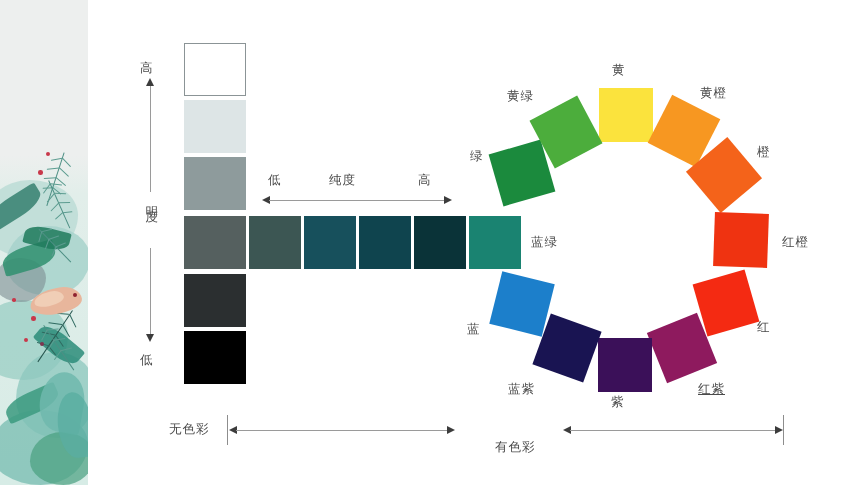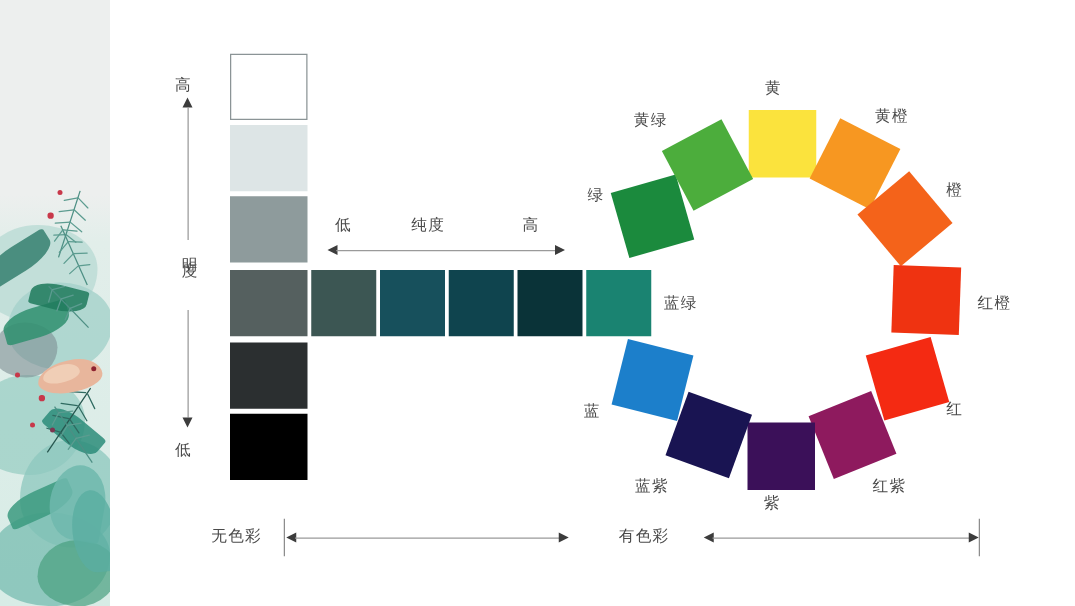--- a/index.html
+++ b/index.html
@@ -239,21 +239,21 @@
   <div class="wheel-sq" style="left:697px;top:148px;width:54px;height:54px;background:#f4631a;transform:rotate(50deg);"></div>
   <div class="cjk" style="left:757px;top:144px;">橙</div>
 
   <div class="wheel-sq" style="left:714px;top:213px;width:54px;height:54px;background:#ef3311;transform:rotate(2deg);"></div>
   <div class="cjk" style="left:782px;top:234px;">红橙</div>
 
   <div class="wheel-sq" style="left:699px;top:276px;width:54px;height:54px;background:#f42a12;transform:rotate(-16deg);"></div>
   <div class="cjk" style="left:757px;top:319px;">红</div>
 
   <div class="wheel-sq" style="left:655px;top:321px;width:54px;height:54px;background:#8e1a5e;transform:rotate(-22deg);"></div>
-  <div class="cjk" style="left:698px;top:381px;">红紫</div>
+  <div class="cjk" style="left:698px;top:381px;text-decoration:underline;">红紫</div>
 
   <div class="wheel-sq" style="left:598px;top:338px;width:54px;height:54px;background:#3b1059;transform:rotate(0deg);"></div>
   <div class="cjk" style="left:611px;top:394px;">紫</div>
 
   <div class="wheel-sq" style="left:540px;top:321px;width:54px;height:54px;background:#191452;transform:rotate(20deg);"></div>
   <div class="cjk" style="left:508px;top:381px;">蓝紫</div>
 
   <div class="wheel-sq" style="left:495px;top:277px;width:54px;height:54px;background:#1c7fcb;transform:rotate(14deg);"></div>
   <div class="cjk" style="left:467px;top:321px;">蓝</div>
 
@@ -264,19 +264,19 @@
 
   <div class="wheel-sq" style="left:539px;top:105px;width:54px;height:54px;background:#4cad3c;transform:rotate(-28deg);"></div>
   <div class="cjk" style="left:507px;top:88px;">黄绿</div>
 
   <div class="cjk" style="left:169px;top:421px;">无色彩</div>
   <div class="tick" style="left:227px;top:415px;height:30px;"></div>
   <div class="arrowhead ah-left" style="left:229px;top:426px;"></div>
   <div class="axis-line h" style="left:236px;top:430px;width:212px;"></div>
   <div class="arrowhead ah-right" style="left:447px;top:426px;"></div>
 
-  <div class="cjk" style="left:495px;top:421px;">有色彩</div>
+  <div class="cjk" style="left:495px;top:439px;">有色彩</div>
   <div class="arrowhead ah-left" style="left:563px;top:426px;"></div>
   <div class="axis-line h" style="left:570px;top:430px;width:206px;"></div>
   <div class="arrowhead ah-right" style="left:775px;top:426px;"></div>
   <div class="tick" style="left:783px;top:415px;height:30px;"></div>
 
 </div>
 
 </body></html>

